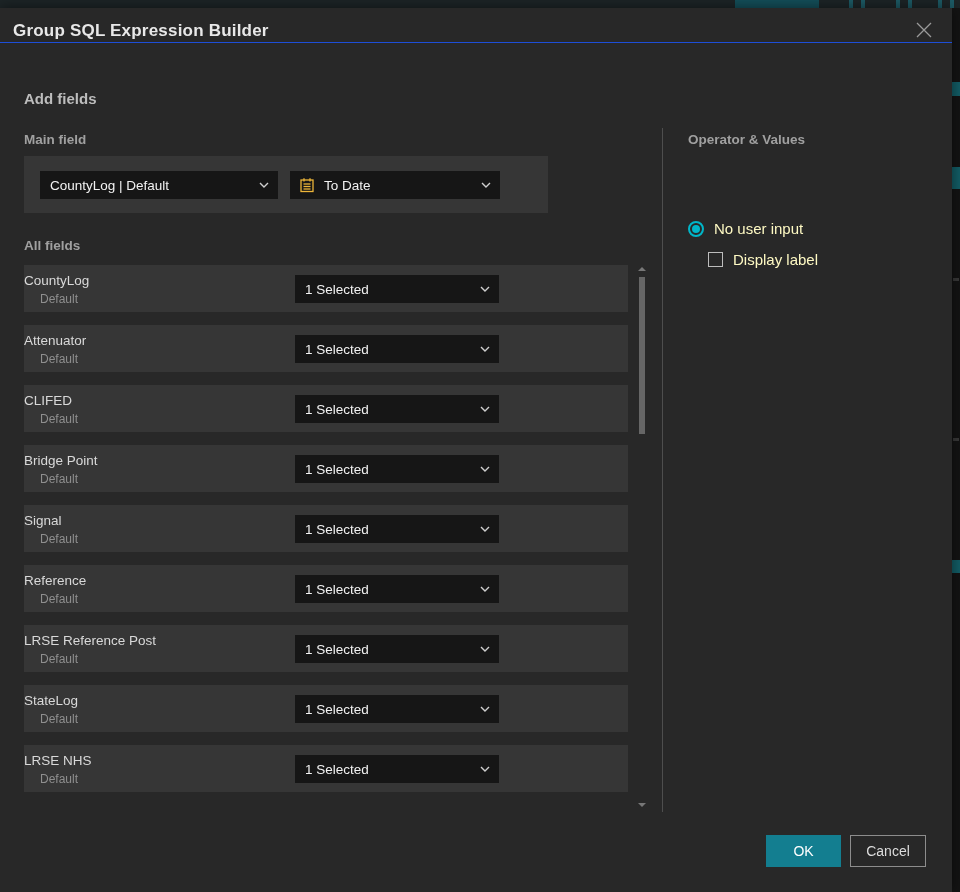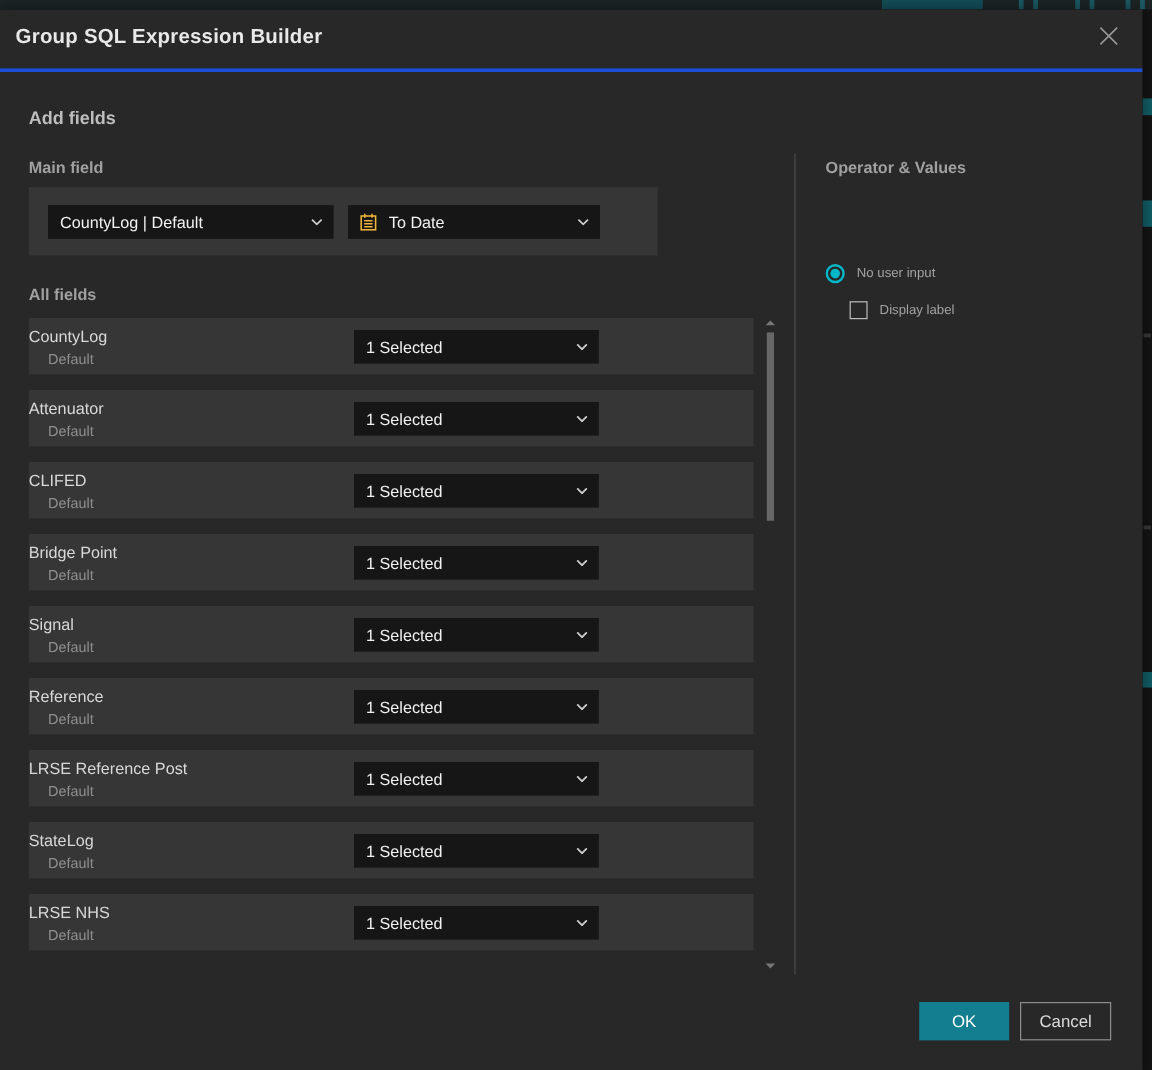--- a/index.html
+++ b/index.html
@@ -12,21 +12,21 @@
   .live-view-btn { position:absolute; left:735px; top:-18px; width:84px; height:26px; background:#14505b;
     color:#8fd3db; font-size:12px; display:flex; align-items:center; justify-content:center; gap:6px; }
   .strip-bar { position:absolute; top:0; height:8px; width:4px; background:#1d5c67; }
   .right-strip { position:absolute; top:8px; right:0; width:8px; height:884px; background:#141414; }
   .rs-sliver { position:absolute; left:0; width:8px; background:#135f68; }
   .rs-gray { position:absolute; left:1px; width:6px; background:#3a3a3a; }
 
   
   .dialog { position:absolute; top:8px; left:0; width:952px; height:884px; background:#282828;
     box-shadow:0 0 14px rgba(0,0,0,.55); color:#e0e0e0; }
-  .title-bar { position:absolute; top:0; left:0; right:0; height:52px; border-bottom:3px solid #1d4ed8; }
+  .title-bar { position:absolute; top:0; left:0; right:0; height:35px; border-bottom:1px solid #1d4ed8; }
   .dialog-title { position:absolute; left:13px; top:13px; font-size:17px; font-weight:700; color:#e8e8e8; letter-spacing:.2px; }
   .close-btn { position:absolute; right:16px; top:12px; width:24px; height:24px; display:flex; align-items:center; justify-content:center; cursor:pointer; }
 
   .section-title { position:absolute; left:24px; top:82px; font-size:15px; font-weight:700; color:#bdbdbd; }
   .group-label { font-size:13.5px; font-weight:700; color:#a0a0a0; position:absolute; }
   .lbl-main { left:24px; top:124px; }
   .lbl-all  { left:24px; top:230px; }
   .lbl-op   { left:688px; top:124px; }
 
   
@@ -58,21 +58,21 @@
   .sb-thumb { position:absolute; top:13px; left:2px; width:6px; height:157px; background:#666; cursor:pointer; }
 
   .v-divider { position:absolute; left:662px; top:120px; width:1px; height:684px; background:#4e4e4e; }
 
   
   .dd-op { left:688px; top:150px; width:238px; }
   .radio-row { position:absolute; left:688px; top:212px; display:flex; align-items:center; gap:10px; cursor:pointer; }
   .radio-outer { width:16px; height:16px; border:2px solid #00b6c9; border-radius:50%;
     display:flex; align-items:center; justify-content:center; background:#282828; }
   .radio-inner { width:8px; height:8px; border-radius:50%; background:#00b6c9; }
-  .ctl-label { font-size:11px; color:#a3a3a3; }
+  .ctl-label { font-size:15px; color:#fef9c3; }
   .check-row { position:absolute; left:708px; top:243px; display:flex; align-items:center; gap:10px; cursor:pointer; }
   .checkbox { width:15px; height:15px; border:1.5px solid #bdbdbd; background:transparent; }
 
   
   .btn { position:absolute; top:827px; height:32px; display:flex; align-items:center; justify-content:center;
     font-size:14px; cursor:pointer; }
   .btn-ok { left:766px; width:75px; background:#137e90; color:#ffffff; }
   .btn-cancel { left:850px; width:76px; background:transparent; border:1px solid #8d8d8d; color:#dcdcdc; }
 </style>
 </head>

